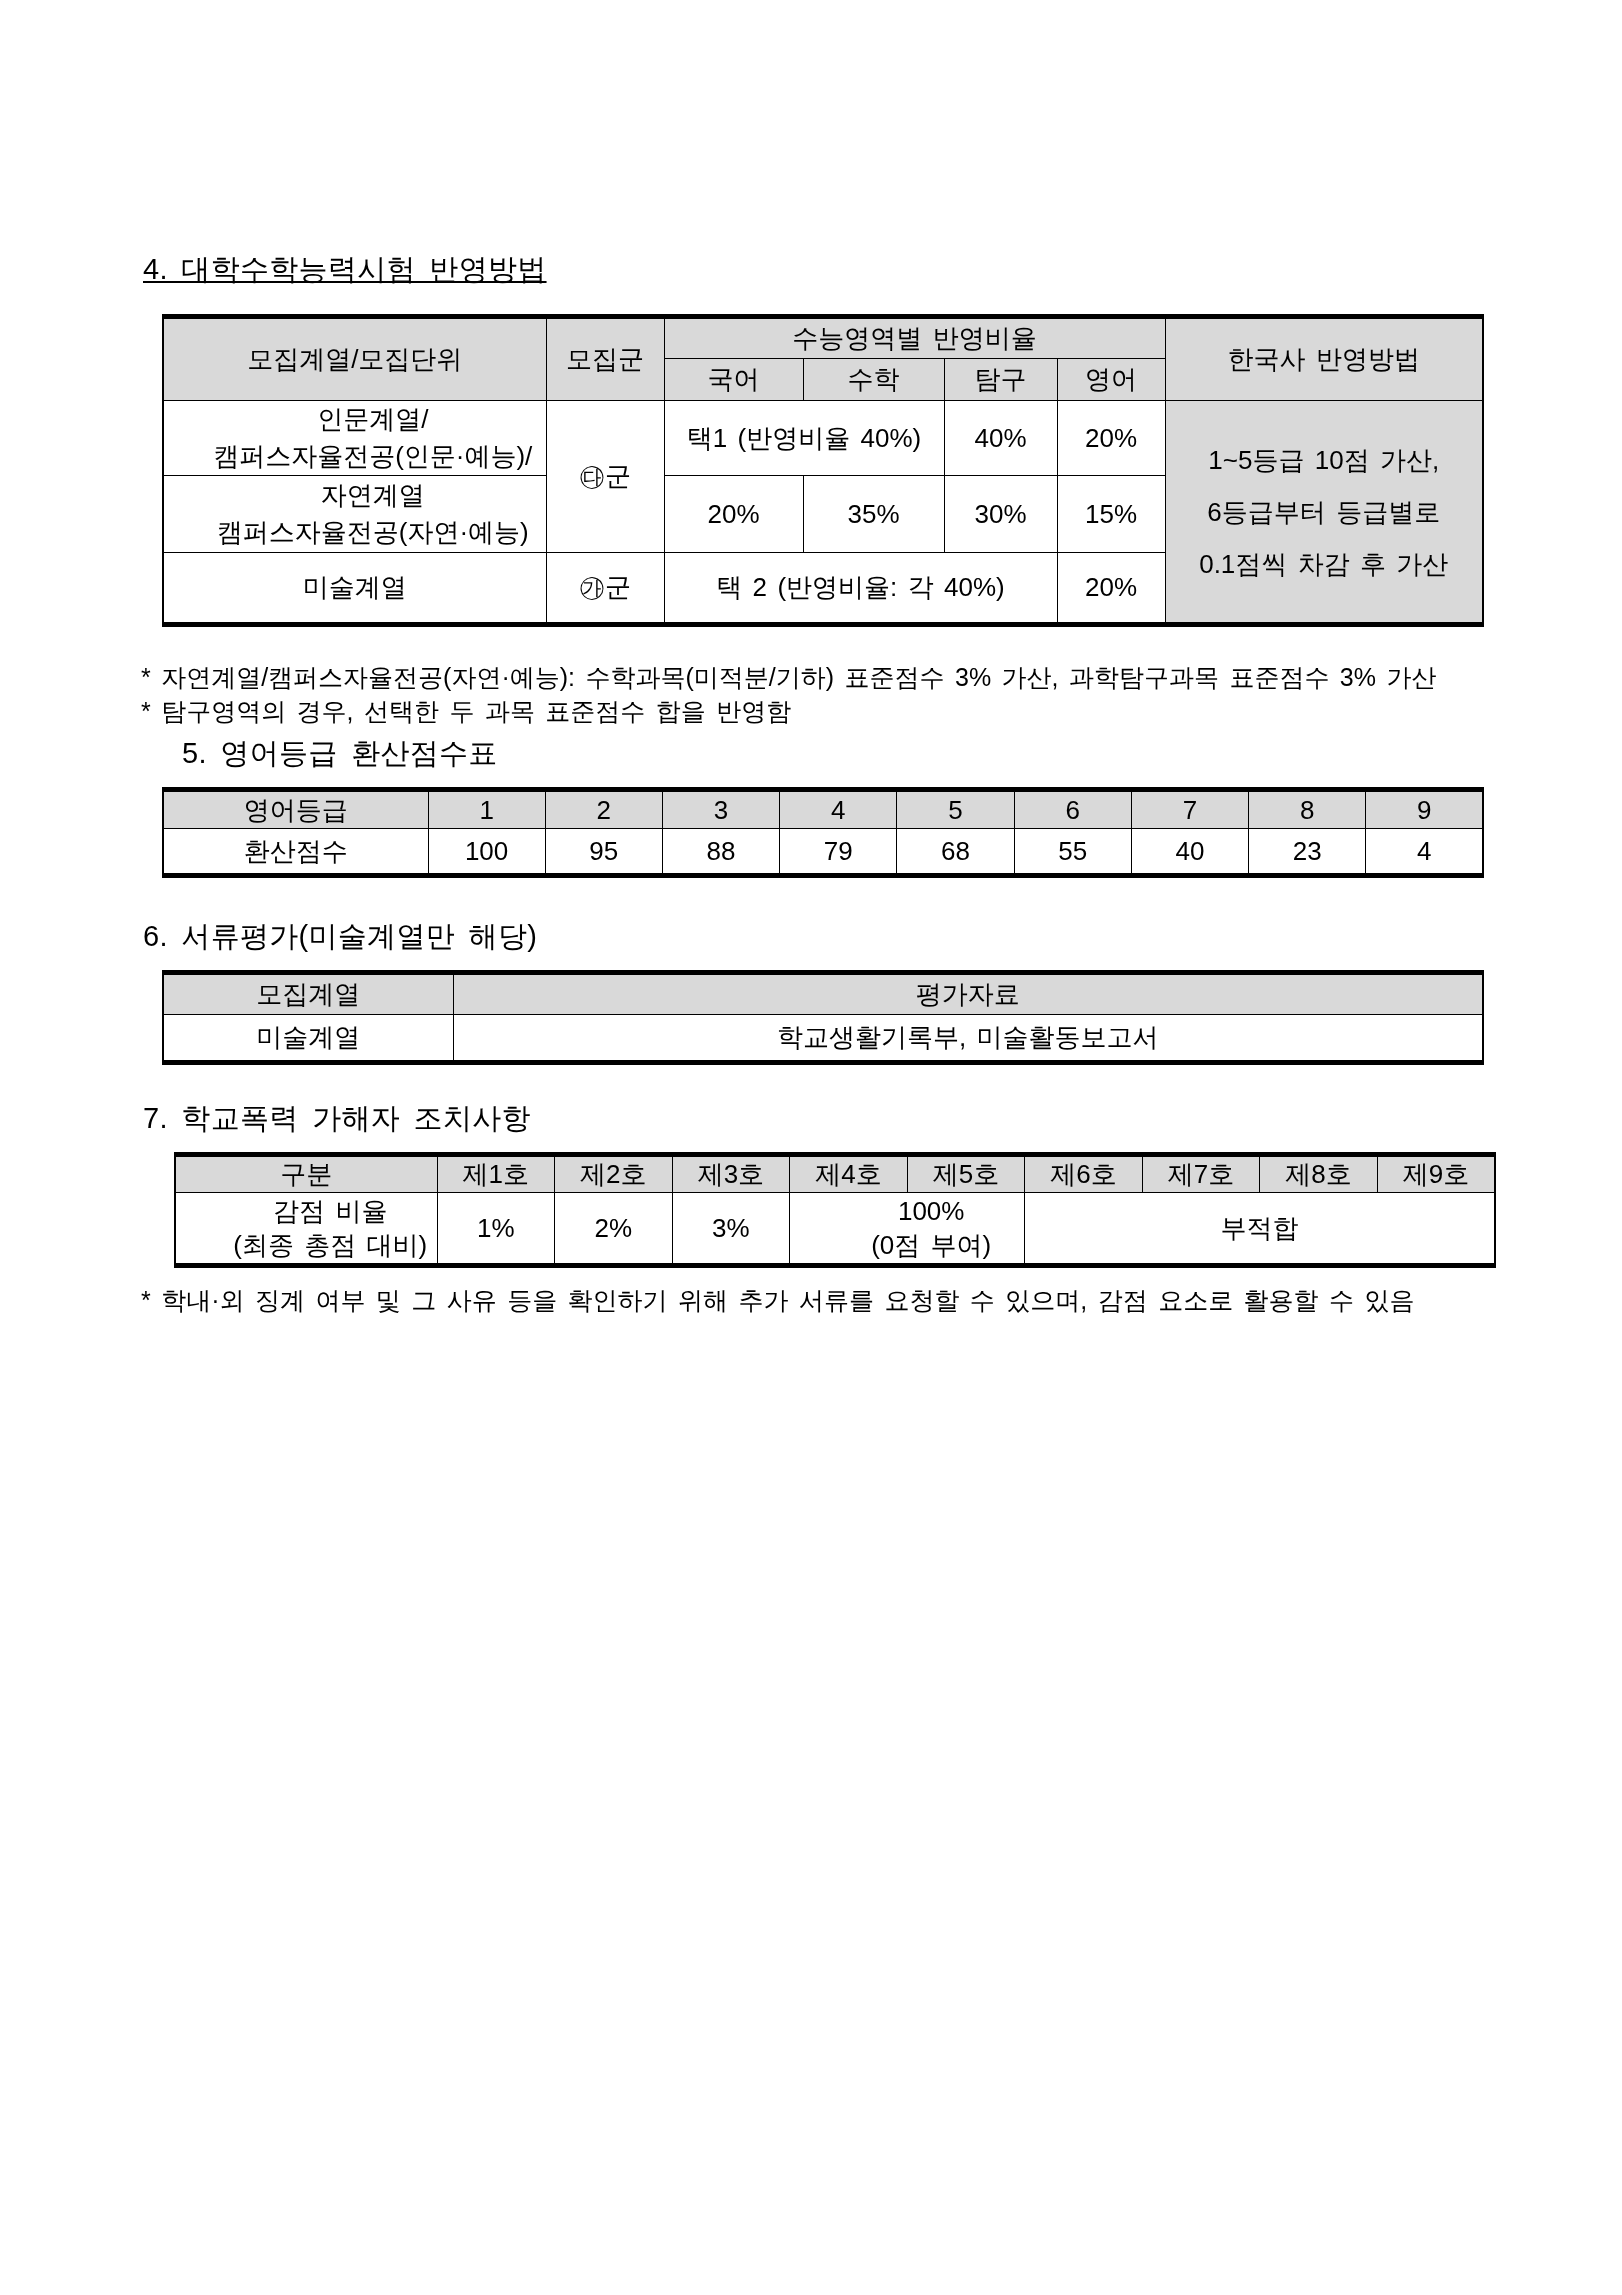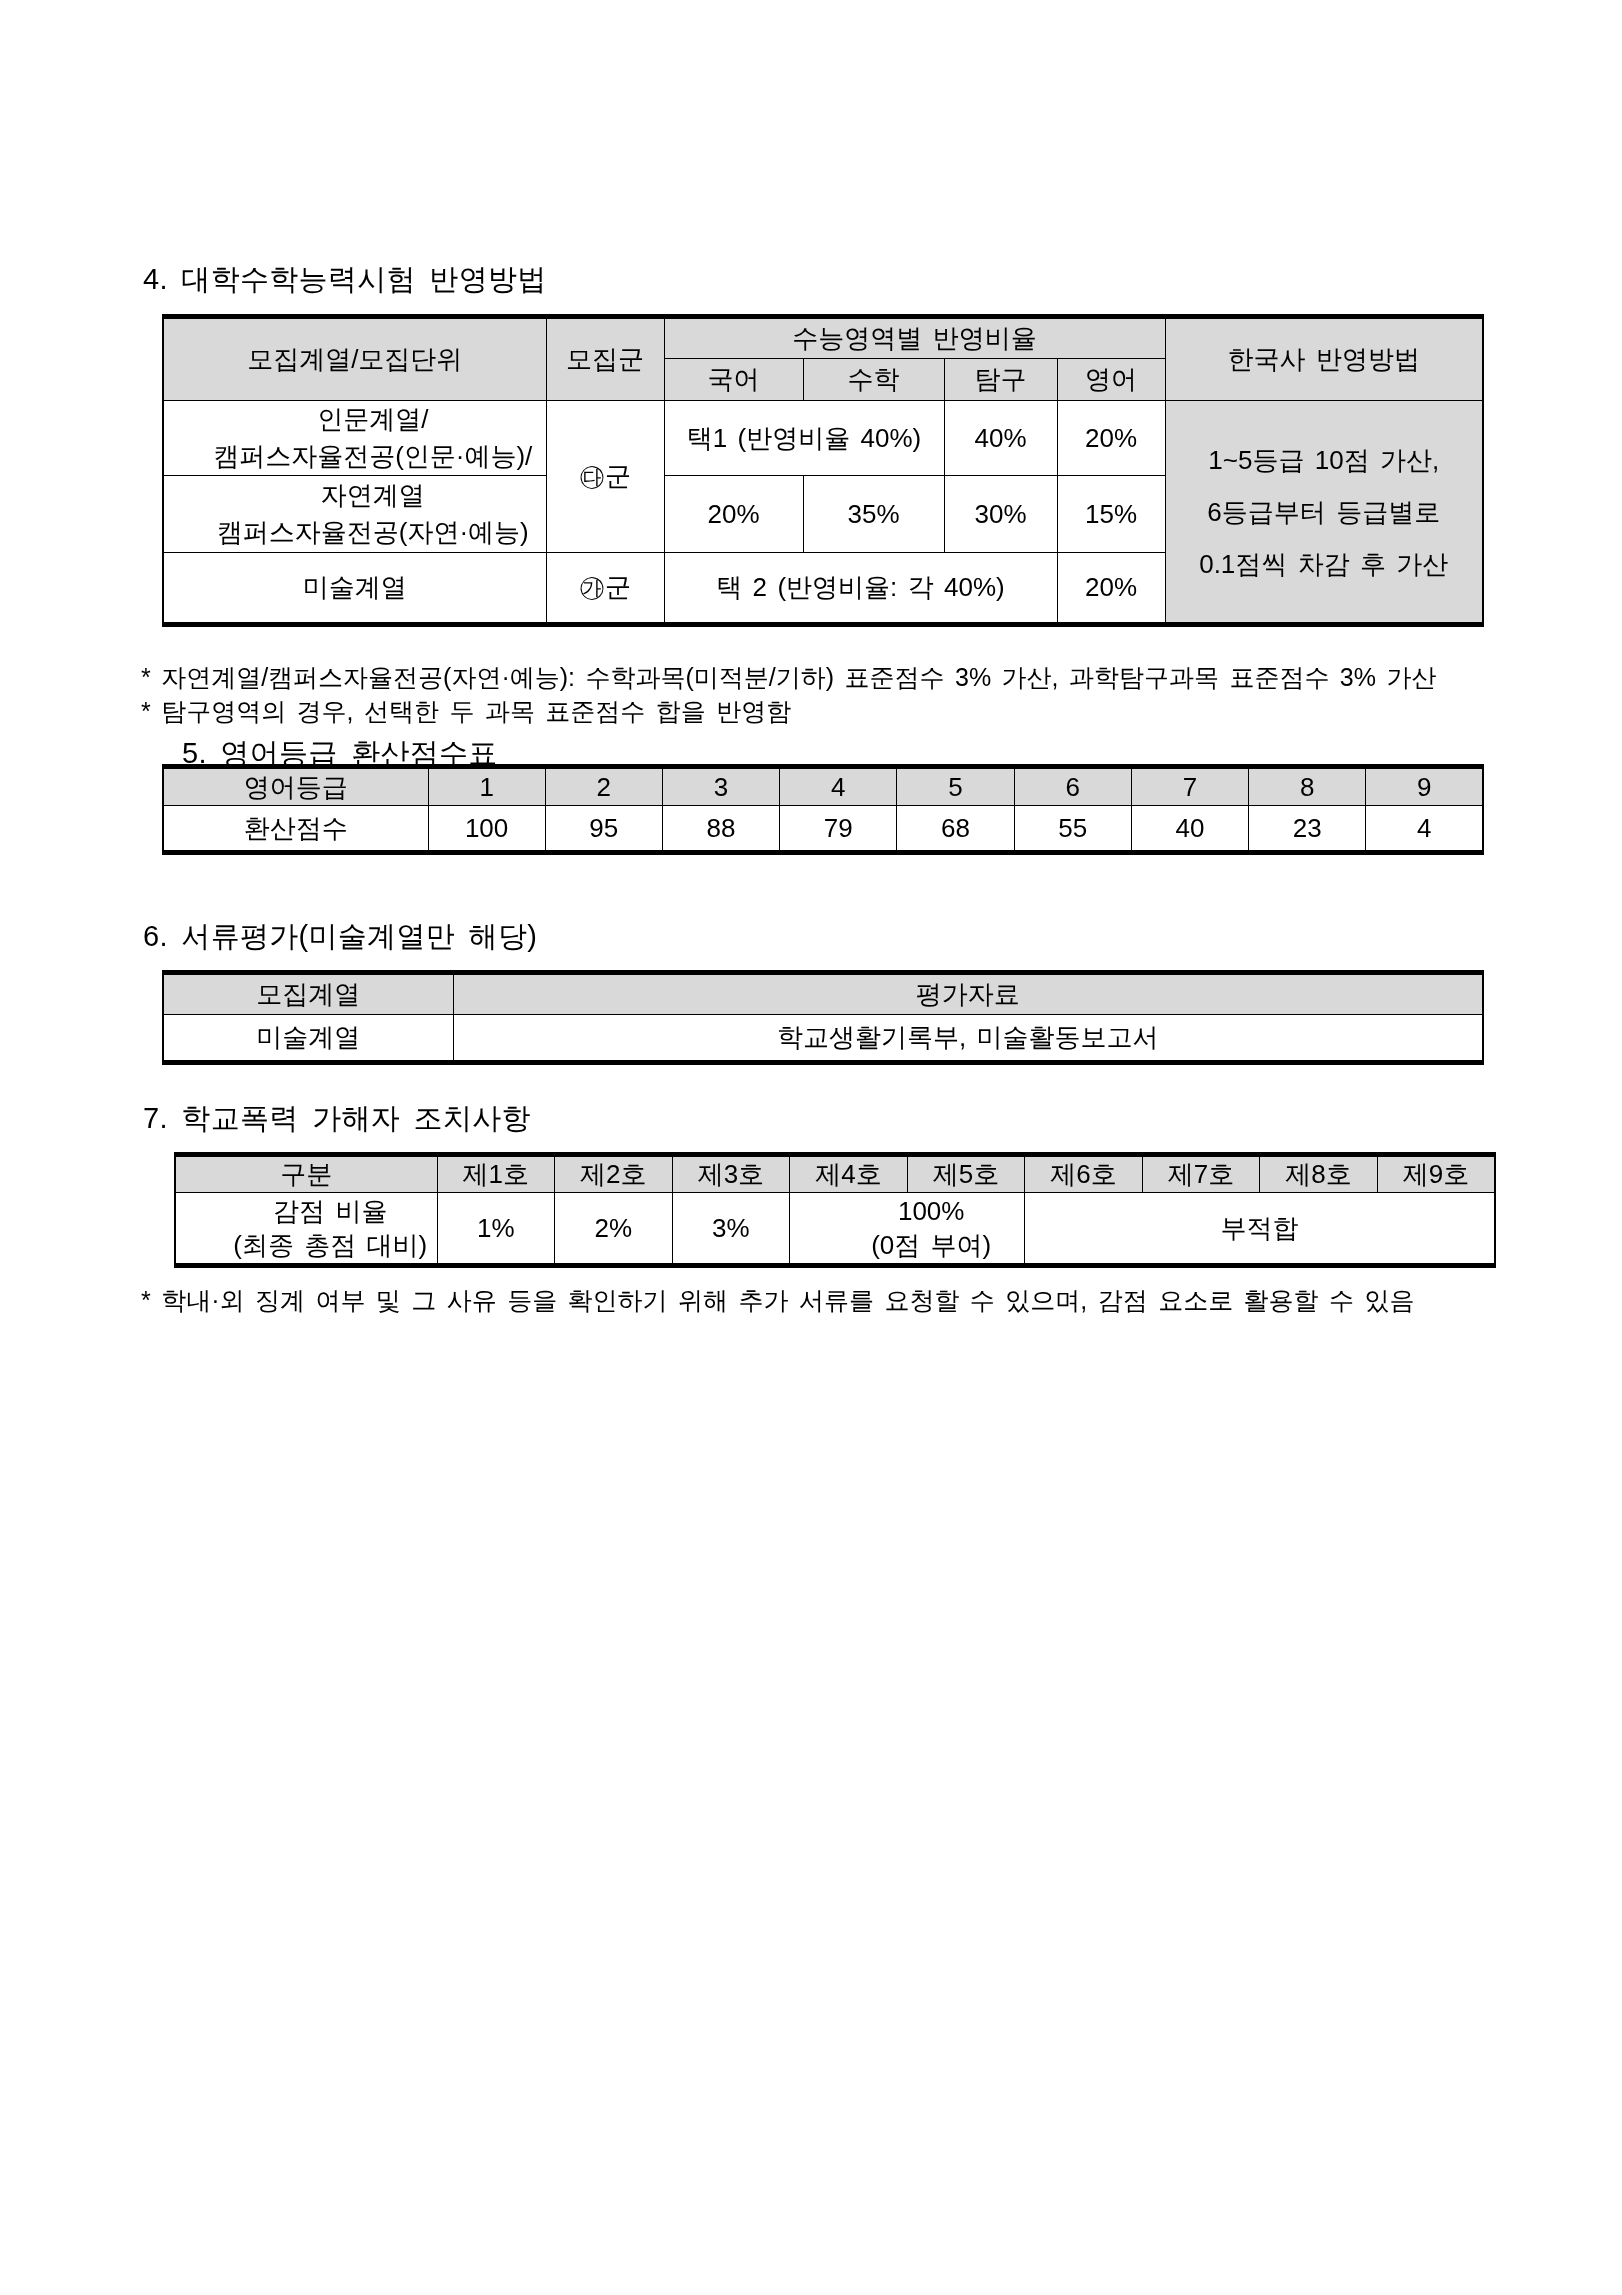--- a/index.html
+++ b/index.html
@@ -27,21 +27,21 @@
   .gray { background:#d9d9d9; }
   .two-line div { line-height:37px;margin-left:36px; }
   .note-cell div { line-height:52px; }
   .small-two div { line-height:34px;padding-left:48px; }
 </style>
 </head>
 <body>
 
 <div class="page">
 
-  <div class="heading" style="left:143px; top:264px;">4. 대학수학능력시험 반영방법</div>
+  <div class="heading" style="left:143px; top:254px;text-decoration:underline;">4. 대학수학능력시험 반영방법</div>
 
   <table class="doc" style="left:162px; top:314px;">
     <colgroup>
       <col style="width:383px">
         <col style="width:118px">
         <col style="width:139px">
       <col style="width:141px">
         <col style="width:113px">
         <col style="width:108px">
         <col>
@@ -93,21 +93,21 @@
   </tbody>
     </table>
 
   <div class="footnote-block" style="left:141px; top:660px;">
     <div>* 자연계열/캠퍼스자율전공(자연·예능): 수학과목(미적분/기하) 표준점수 3% 가산, 과학탐구과목 표준점수 3% 가산</div>
     <div>* 탐구영역의 경우, 선택한 두 과목 표준점수 합을 반영함</div>
   </div>
 
   <div class="heading" style="left:143px; top:738px;margin-left:39px;">5. 영어등급 환산점수표</div>
 
-  <table class="doc" style="left:162px; top:764px;">
+  <table class="doc" style="left:162px; top:787px;">
     <colgroup>
       <col style="width:265px">
       <col>
         <col>
         <col>
         <col>
         <col>
         <col>
         <col>
         <col>

